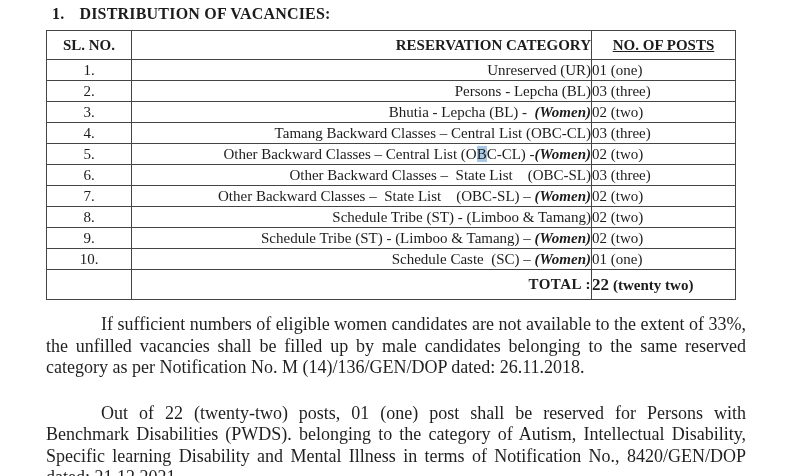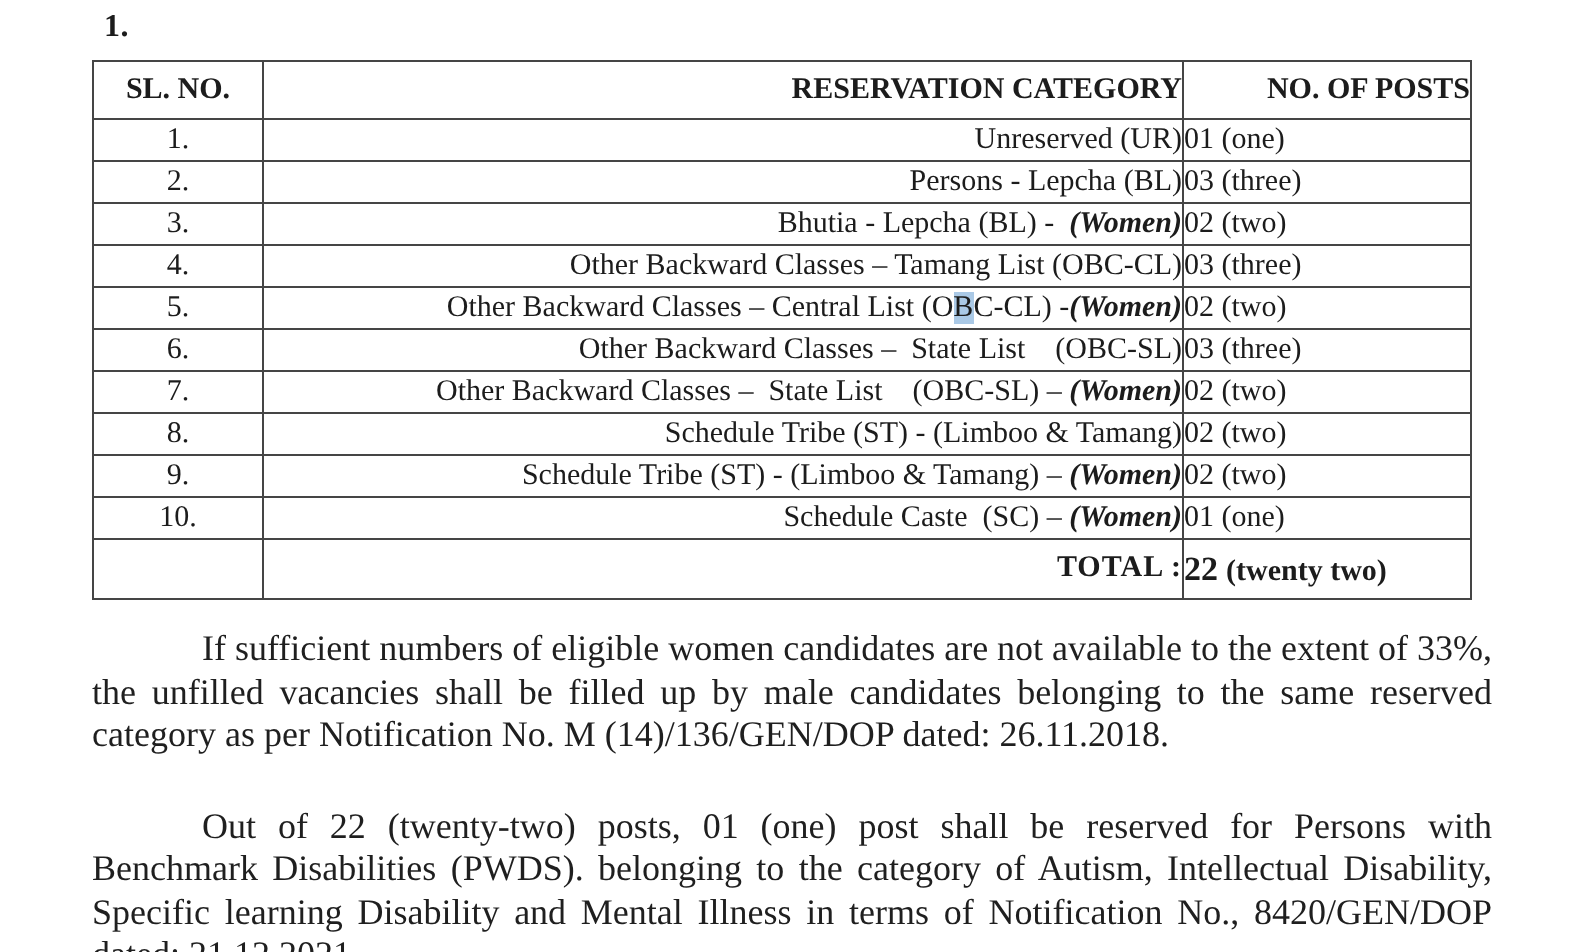--- a/index.html
+++ b/index.html
@@ -34,21 +34,21 @@
     border-bottom: 1px solid #454545;
     font-size: 15px;
     padding: 0;
     overflow: hidden;
     box-sizing: border-box;
   }
   thead th { height: 29px; font-weight: bold; }
   th.sl, td.sl { width: 85px; text-align: center; margin-left: 12px; }
   th.cat, td.cat { width: 460px; text-align: right; padding-left: 8px; }
   th.cat { font-size: 15.5px; }
-  th.posts-h { width: 144px; text-align: right; font-size: 15.5px; }
+  th.posts-h { width: 144px; text-align: center; font-size: 15.5px; text-decoration: underline; }
   tbody td { height: 21px; }
   td.cat { white-space: pre; }
   td.posts { text-align: left; padding-left: 7px; }
   td.no-bottom { border-bottom: none; }
   .women { font-weight: bold; font-style: italic; }
   .hl { background: var(--hl, #aac9e6); }
   tfoot td { height: 30px; font-weight: bold; }
   td.total-label { text-align: right; padding-right: 10px; font-size: 15.5px; letter-spacing: 0.5px; }
   td.total-value { padding-left: 7px; }
   .total-num { font-size: 17px; }
@@ -64,20 +64,21 @@
   }
   .para + .para { margin-top: 24px; }
 </style>
 </head>
 <body>
 
 <div class="page">
 
   <div class="title">
     <span class="num">1.</span>
+    <span>DISTRIBUTION OF VACANCIES:</span>
   </div>
 
   <table class="vac">
     <thead>
       <tr>
         <th class="sl">SL. NO.</th>
         <th class="cat">RESERVATION CATEGORY</th>
         <th class="posts-h">NO. OF POSTS</th>
       </tr>
     </thead>
@@ -92,21 +93,21 @@
           <td class="cat"><span>Persons - Lepcha (BL)</span></td>
           <td class="posts">03 (three)</td>
         </tr>
         <tr>
           <td class="sl">3.</td>
           <td class="cat"><span>Bhutia - Lepcha (BL) -  </span><span class="women">(Women)</span></td>
           <td class="posts">02 (two)</td>
         </tr>
         <tr>
           <td class="sl no-bottom">4.</td>
-          <td class="cat"><span>Other Backward Classes – Tamang List (OBC-CL)</span></td>
+          <td class="cat"><span>Tamang Backward Classes – Central List (OBC-CL)</span></td>
           <td class="posts">03 (three)</td>
         </tr>
         <tr>
           <td class="sl">5.</td>
           <td class="cat"><span>Other Backward Classes – Central List (O</span><span class="hl">B</span><span>C-CL) -</span><span class="women">(Women)</span></td>
           <td class="posts">02 (two)</td>
         </tr>
         <tr>
           <td class="sl no-bottom">6.</td>
           <td class="cat"><span>Other Backward Classes –  State List    (OBC-SL)</span></td>

